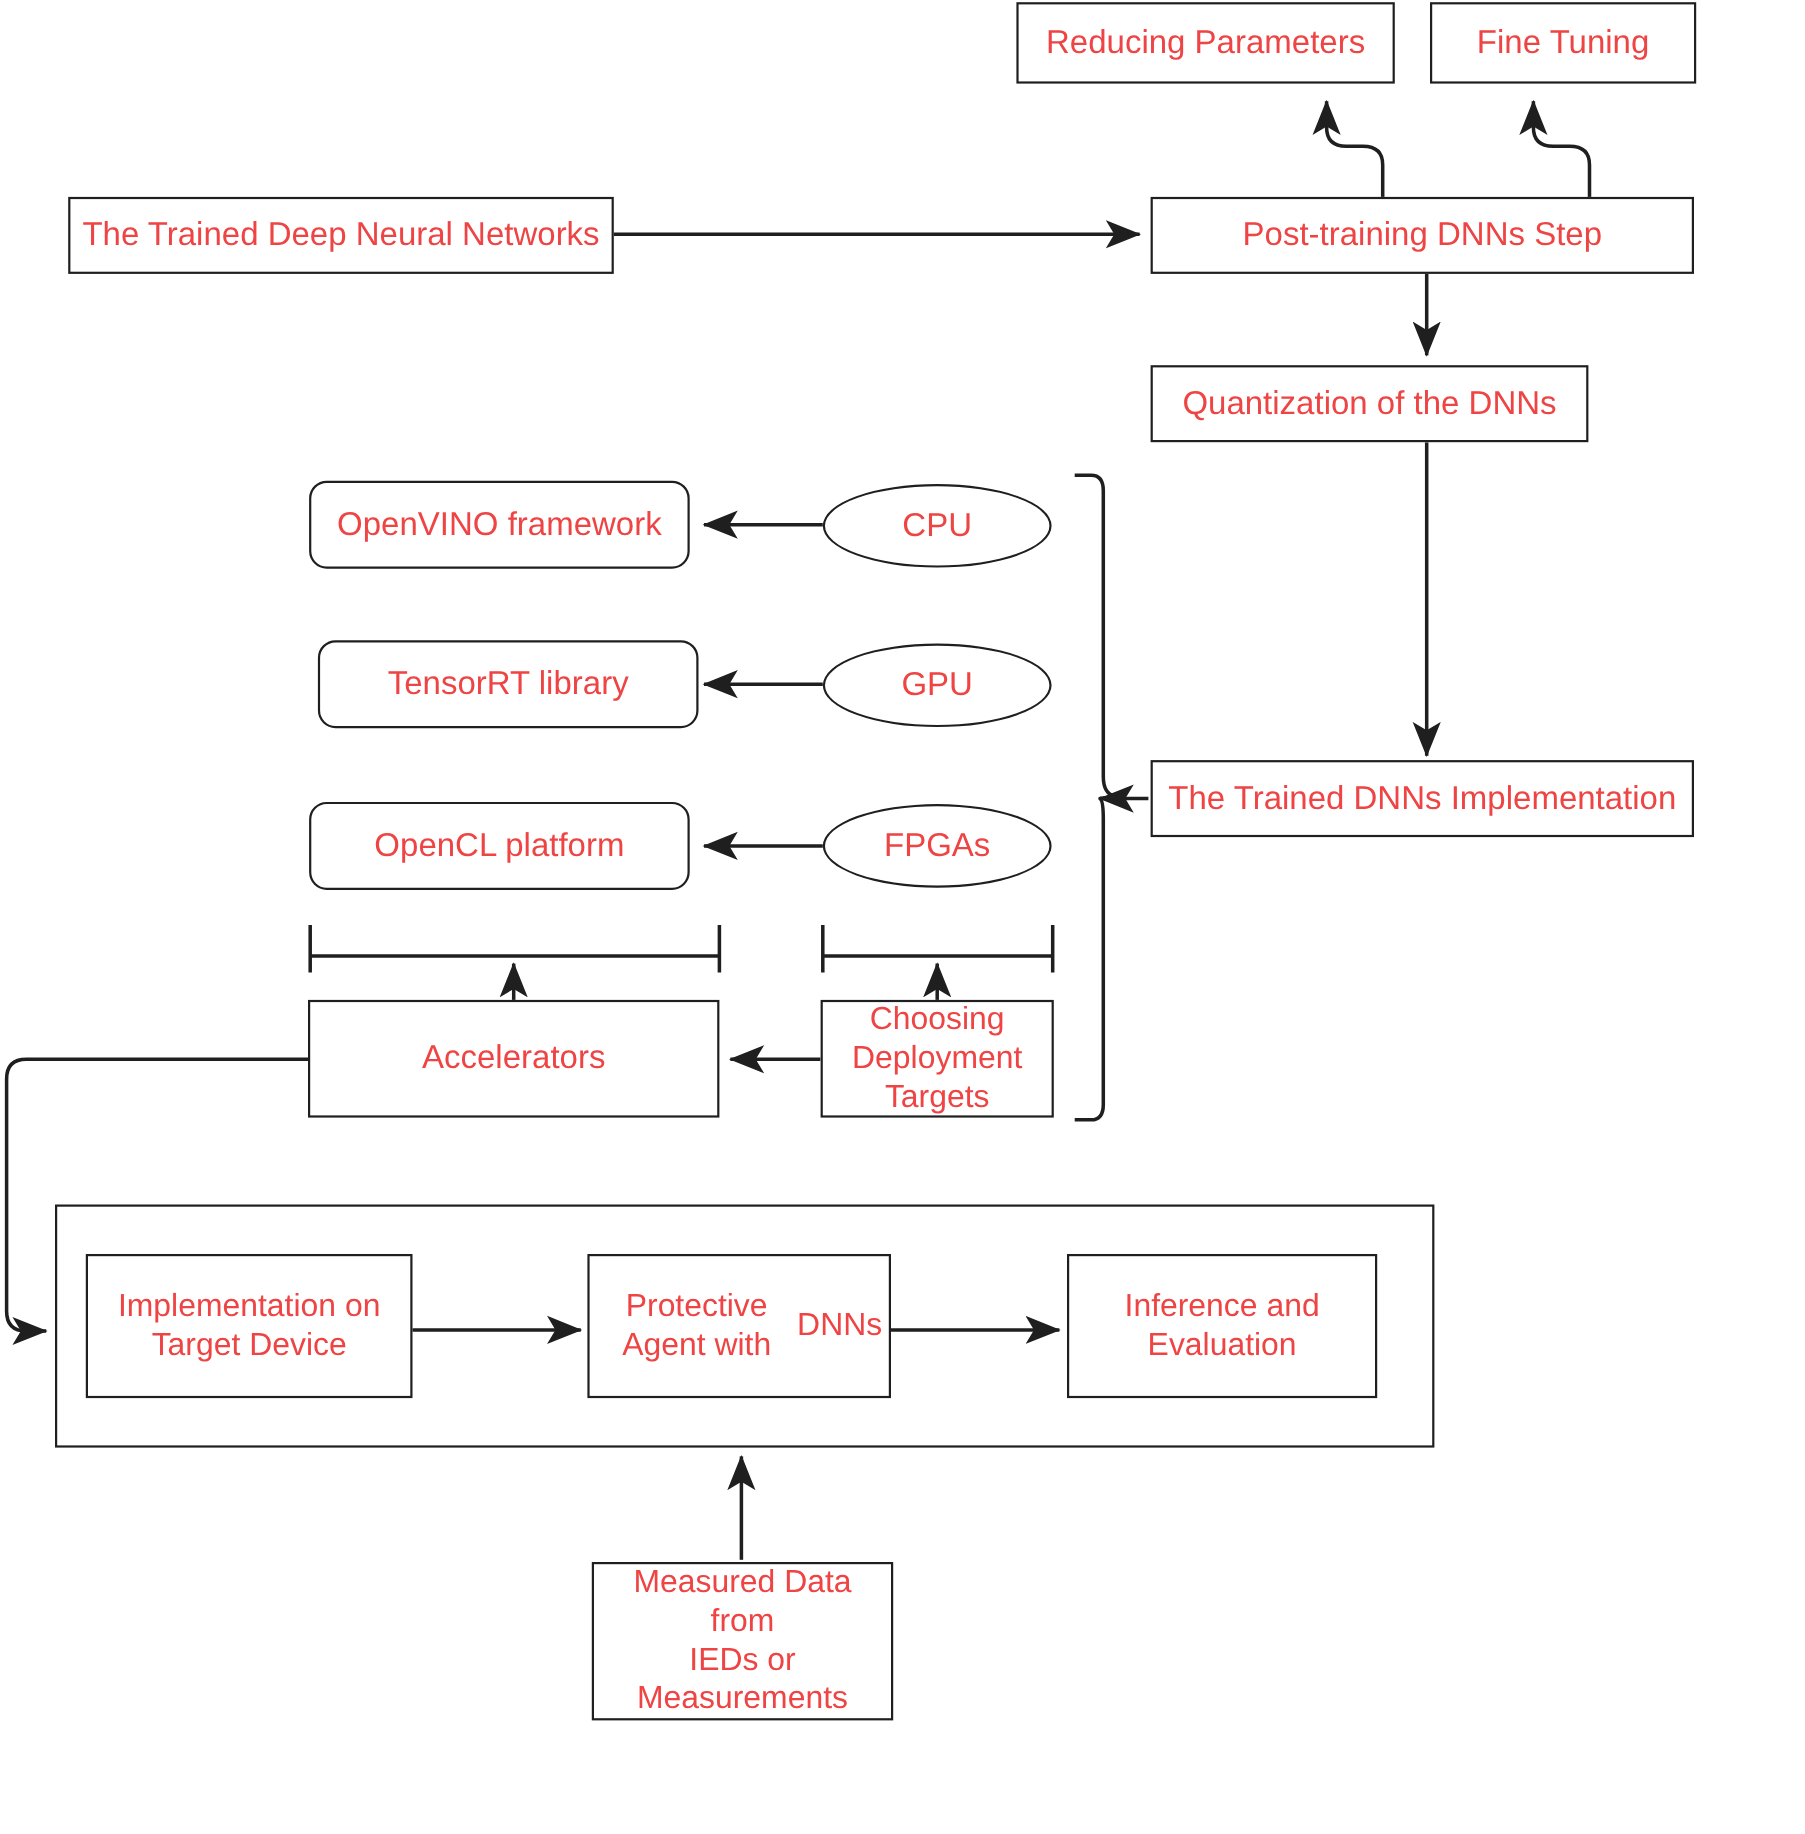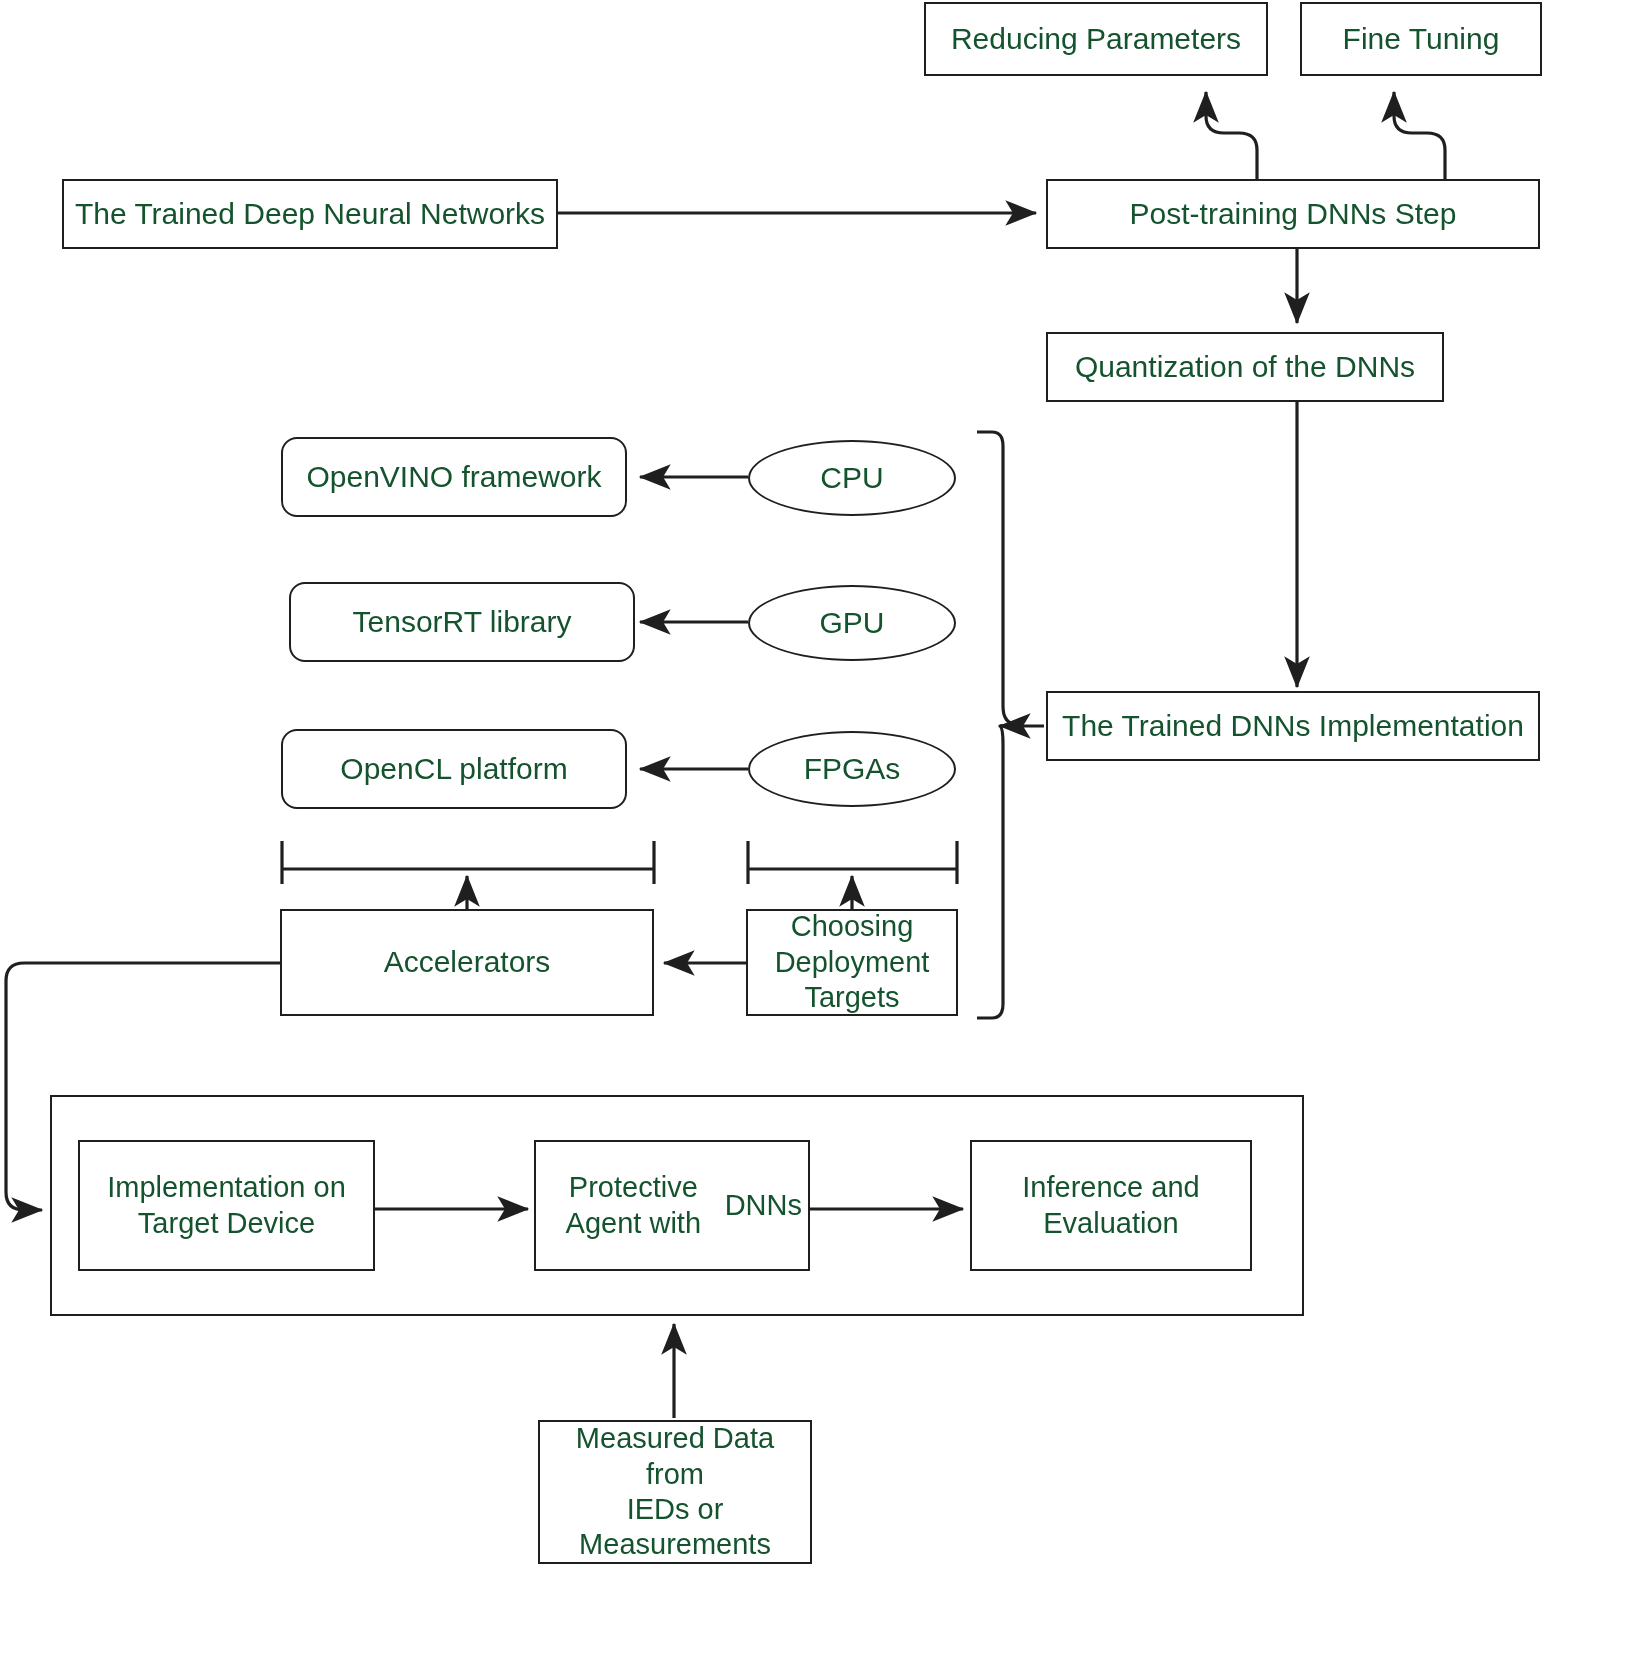--- a/index.html
+++ b/index.html
@@ -29,21 +29,21 @@
   .node {
     position: absolute;
     box-sizing: border-box;
     border: 2.5px solid #1f1f1f;
     background: #ffffff;
     display: flex;
     align-items: center;
     justify-content: center;
     text-align: center;
     line-height: 1.22;
-    color: #14532d;
+    color: #ef4444;
     padding: 2px 6px;
   }
   .rect { border-radius: 0; }
   .rounded { border-radius: 16px; }
   .ellipse { border-radius: 50%; }
   .container-box {
     position: absolute;
     box-sizing: border-box;
     border: 2.5px solid #1f1f1f;
     background: transparent;

